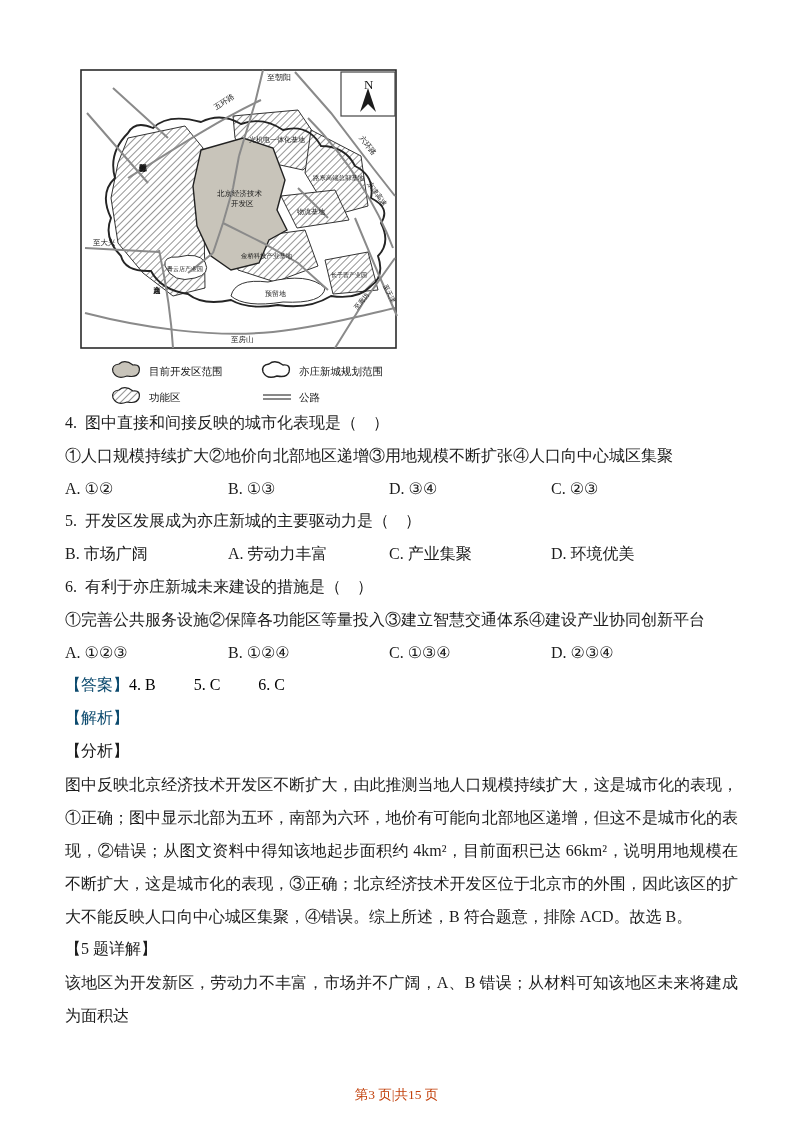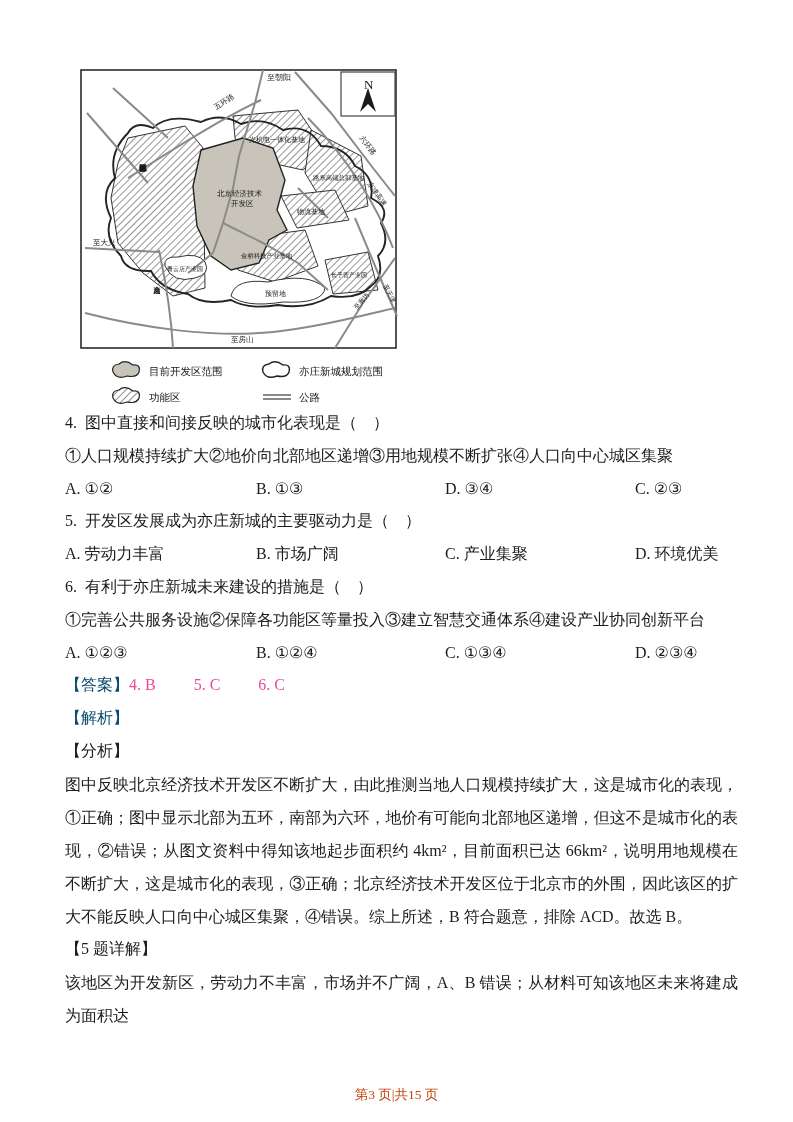--- a/index.html
+++ b/index.html
@@ -3,24 +3,24 @@
 <meta charset="utf-8">
 <style>
   html,body{margin:0;padding:0;background:#ffffff;}
   .page{position:relative;width:793px;height:1122px;background:#fff;
         font-family:"Liberation Serif","DejaVu Serif",serif;color:#1c1c1c;overflow:hidden;}
   .map-figure{position:absolute;left:73px;top:58px;width:340px;height:358px;margin:0;}
   svg text{font-family:"Liberation Serif","DejaVu Serif",serif;fill:#161616;}
   .content{position:absolute;left:65px;top:407px;width:673px;font-size:16px;}
   .ln{margin:0;line-height:32.8px;white-space:pre-wrap;}
   .para{margin:0;line-height:33px;text-align:justify;}
-  .opts{display:grid;grid-template-columns:163px 161px 162px 1fr;line-height:32.8px;gap:28px;}
+  .opts{display:grid;grid-template-columns:163px 161px 162px 1fr;line-height:32.8px;}
   .blue{color:#0c4a6e;}
   .ansline{line-height:32.8px;margin:0;}
-  .ansline .ansitem{margin-right:38px;color:#ec4899;margin-top:20px;}
+  .ansline .ansitem{margin-right:38px;color:#000000;margin-top:20px;}
   .footer{position:absolute;top:1086px;left:0;width:100%;text-align:center;
           font-size:13.5px;color:#c2410c;}
 </style>
 </head>
 <body>
 
 <div class="page">
 
   <figure class="map-figure">
     <svg width="340" height="358" viewBox="0 0 340 358">
@@ -122,22 +122,22 @@
     <p class="ln">①人口规模持续扩大②地价向北部地区递增③用地规模不断扩张④人口向中心城区集聚</p>
     <div class="opts">
       <span>A.  ①②</span>
       <span>B.  ①③</span>
       <span>D.  ③④</span>
       <span>C.  ②③</span>
     </div>
 
     <p class="ln">5.  开发区发展成为亦庄新城的主要驱动力是（　）</p>
     <div class="opts">
+      <span>B.  市场广阔</span>
       <span>A.  劳动力丰富</span>
-      <span>B.  市场广阔</span>
       <span>C.  产业集聚</span>
       <span>D.  环境优美</span>
     </div>
 
     <p class="ln">6.  有利于亦庄新城未来建设的措施是（　）</p>
     <p class="ln">①完善公共服务设施②保障各功能区等量投入③建立智慧交通体系④建设产业协同创新平台</p>
     <div class="opts">
       <span>A.  ①②③</span>
       <span>B.  ①②④</span>
       <span>C.  ①③④</span>

